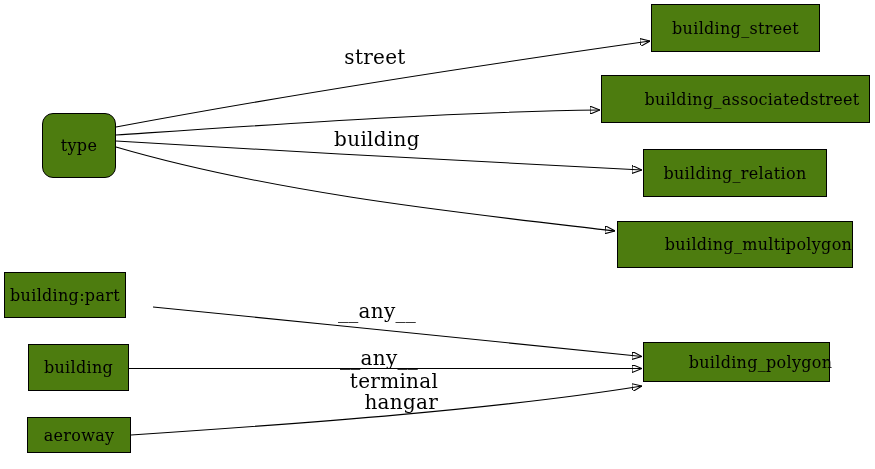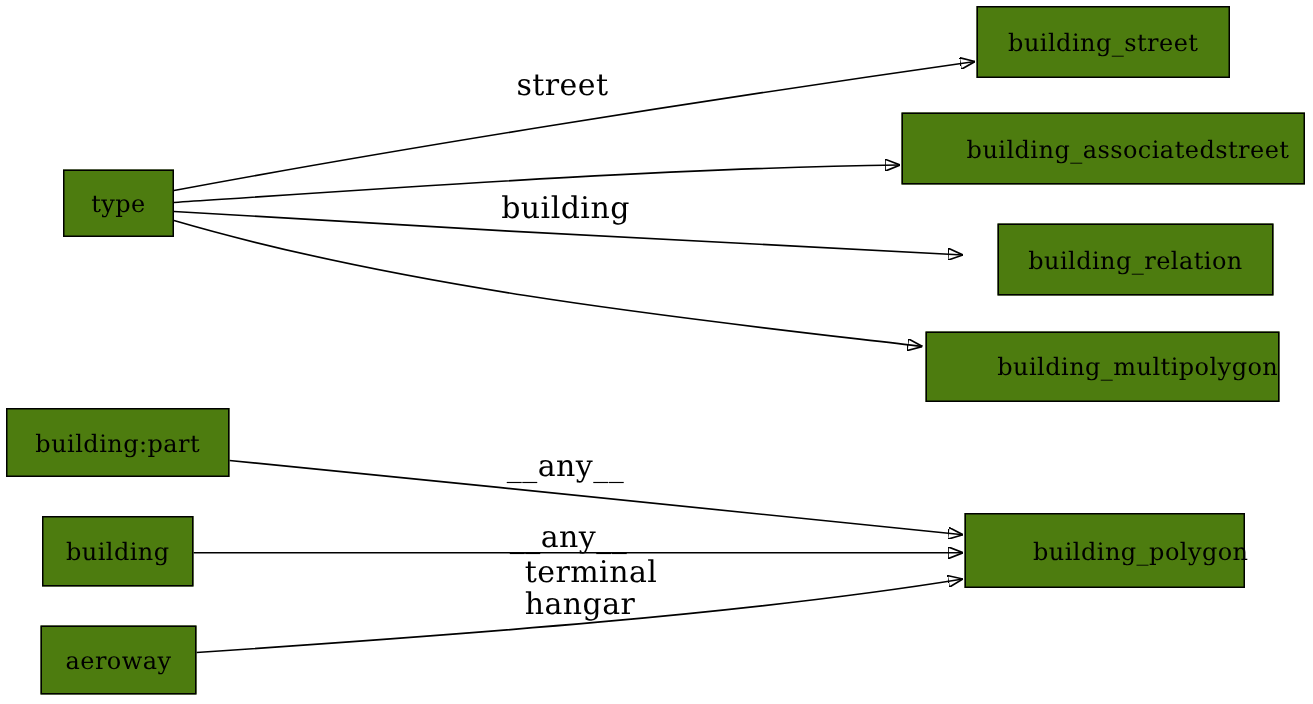--- a/index.html
+++ b/index.html
@@ -31,21 +31,21 @@
     white-space: nowrap;
     text-align: center;
   }
   .edge-label {
     position: absolute;
     transform: translate(-50%, -50%);
     font-size: 20px;
     letter-spacing: 0.3px;
     line-height: 21px;
     white-space: pre-line;
-    text-align: left;
+    text-align: right;
   }
 </style>
 </head>
 <body>
 
 <div class="canvas">
 
   <svg class="edge-layer" viewBox="0 0 875 469" xmlns="http://www.w3.org/2000/svg">
     <defs>
       <marker id="arrow" viewBox="0 0 10 8" refX="10" refY="4" markerWidth="10" markerHeight="8" markerUnits="userSpaceOnUse" orient="auto">
@@ -54,37 +54,37 @@
     </defs>
     <path d="M116,127 C260,100 460,68 650,41" marker-end="url(#arrow)"></path>
     <path d="M116,135 C280,124 450,112 600,110" marker-end="url(#arrow)"></path>
     <path d="M116,141 C290,152 470,161 642,170" marker-end="url(#arrow)"></path>
     <path d="M116,147 C280,195 480,215 615,231" marker-end="url(#arrow)"></path>
     <path d="M153,307 C315,323 490,341 642,356.5" marker-end="url(#arrow)"></path>
     <path d="M129,368.5 L642,368.5" marker-end="url(#arrow)"></path>
     <path d="M131,435 C310,423 500,409 642,386" marker-end="url(#arrow)"></path>
   </svg>
 
-  <div class="node" style="left:42px; top:113px; width:74px; height:45px;">type</div>
+  <div class="node" style="left:42px; top:113px; width:74px; height:65px;border-radius:11px;">type</div>
 
   <div class="node" style="left:651px; top:4px; width:169px; height:48px;">building_street</div>
 
   <div class="node" style="left:601px; top:75px; width:269px; height:48px;padding-left:33px;">building_associatedstreet</div>
 
-  <div class="node" style="left:665px; top:149px; width:184px; height:48px;">building_relation</div>
+  <div class="node" style="left:643px; top:149px; width:184px; height:48px;">building_relation</div>
 
   <div class="node" style="left:617px; top:221px; width:236px; height:47px;padding-left:47px;">building_multipolygon</div>
 
-  <div class="node" style="left:4px; top:272px; width:149px; height:46px;">building:part</div>
+  <div class="node" style="left:4px; top:272px; width:122px; height:46px;">building:part</div>
 
   <div class="node" style="left:28px; top:344px; width:101px; height:47px;">building</div>
 
-  <div class="node" style="left:27px; top:417px; width:104px; height:46px;">aeroway</div>
+  <div class="node" style="left:27px; top:417px; width:104px; height:36px;">aeroway</div>
 
-  <div class="node" style="left:643px; top:342px; width:187px; height:50px;padding-left:48px;">building_polygon</div>
+  <div class="node" style="left:643px; top:342px; width:187px; height:40px;padding-left:48px;">building_polygon</div>
 
   <div class="edge-label" style="left:375px; top:57px;">street</div>
 
 
   <div class="edge-label" style="left:377px; top:139px;">building</div>
 
 
   <div class="edge-label" style="left:377px; top:311px;">__any__</div>
 
   <div class="edge-label" style="left:379px; top:358px;">__any__</div>

